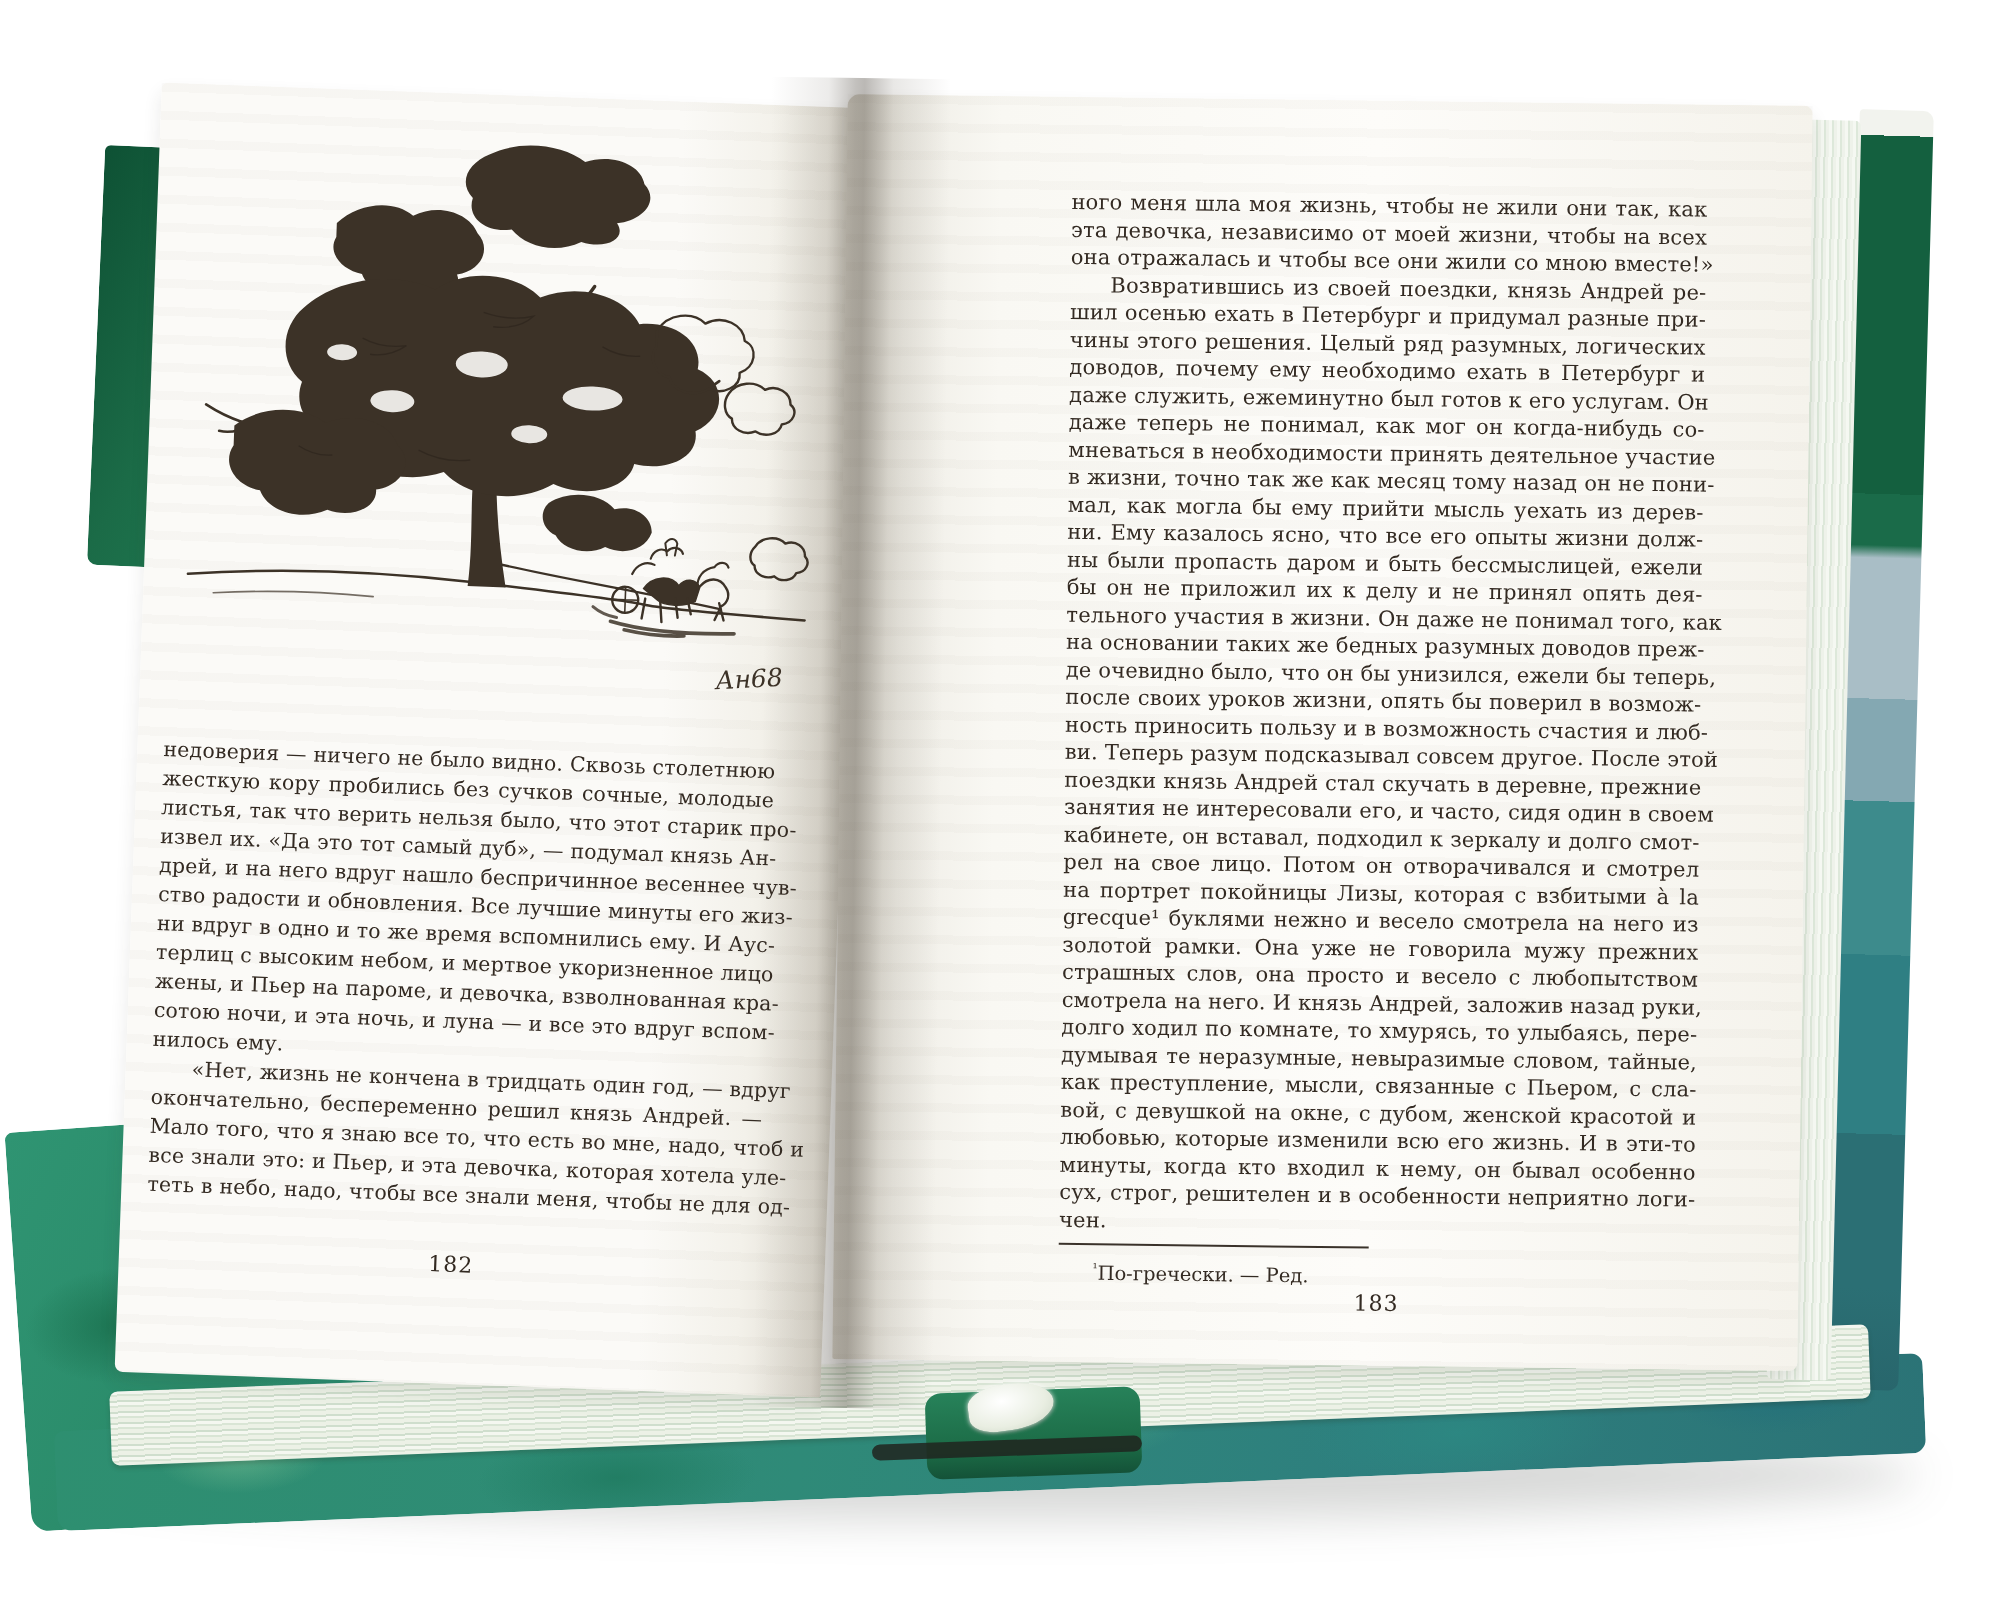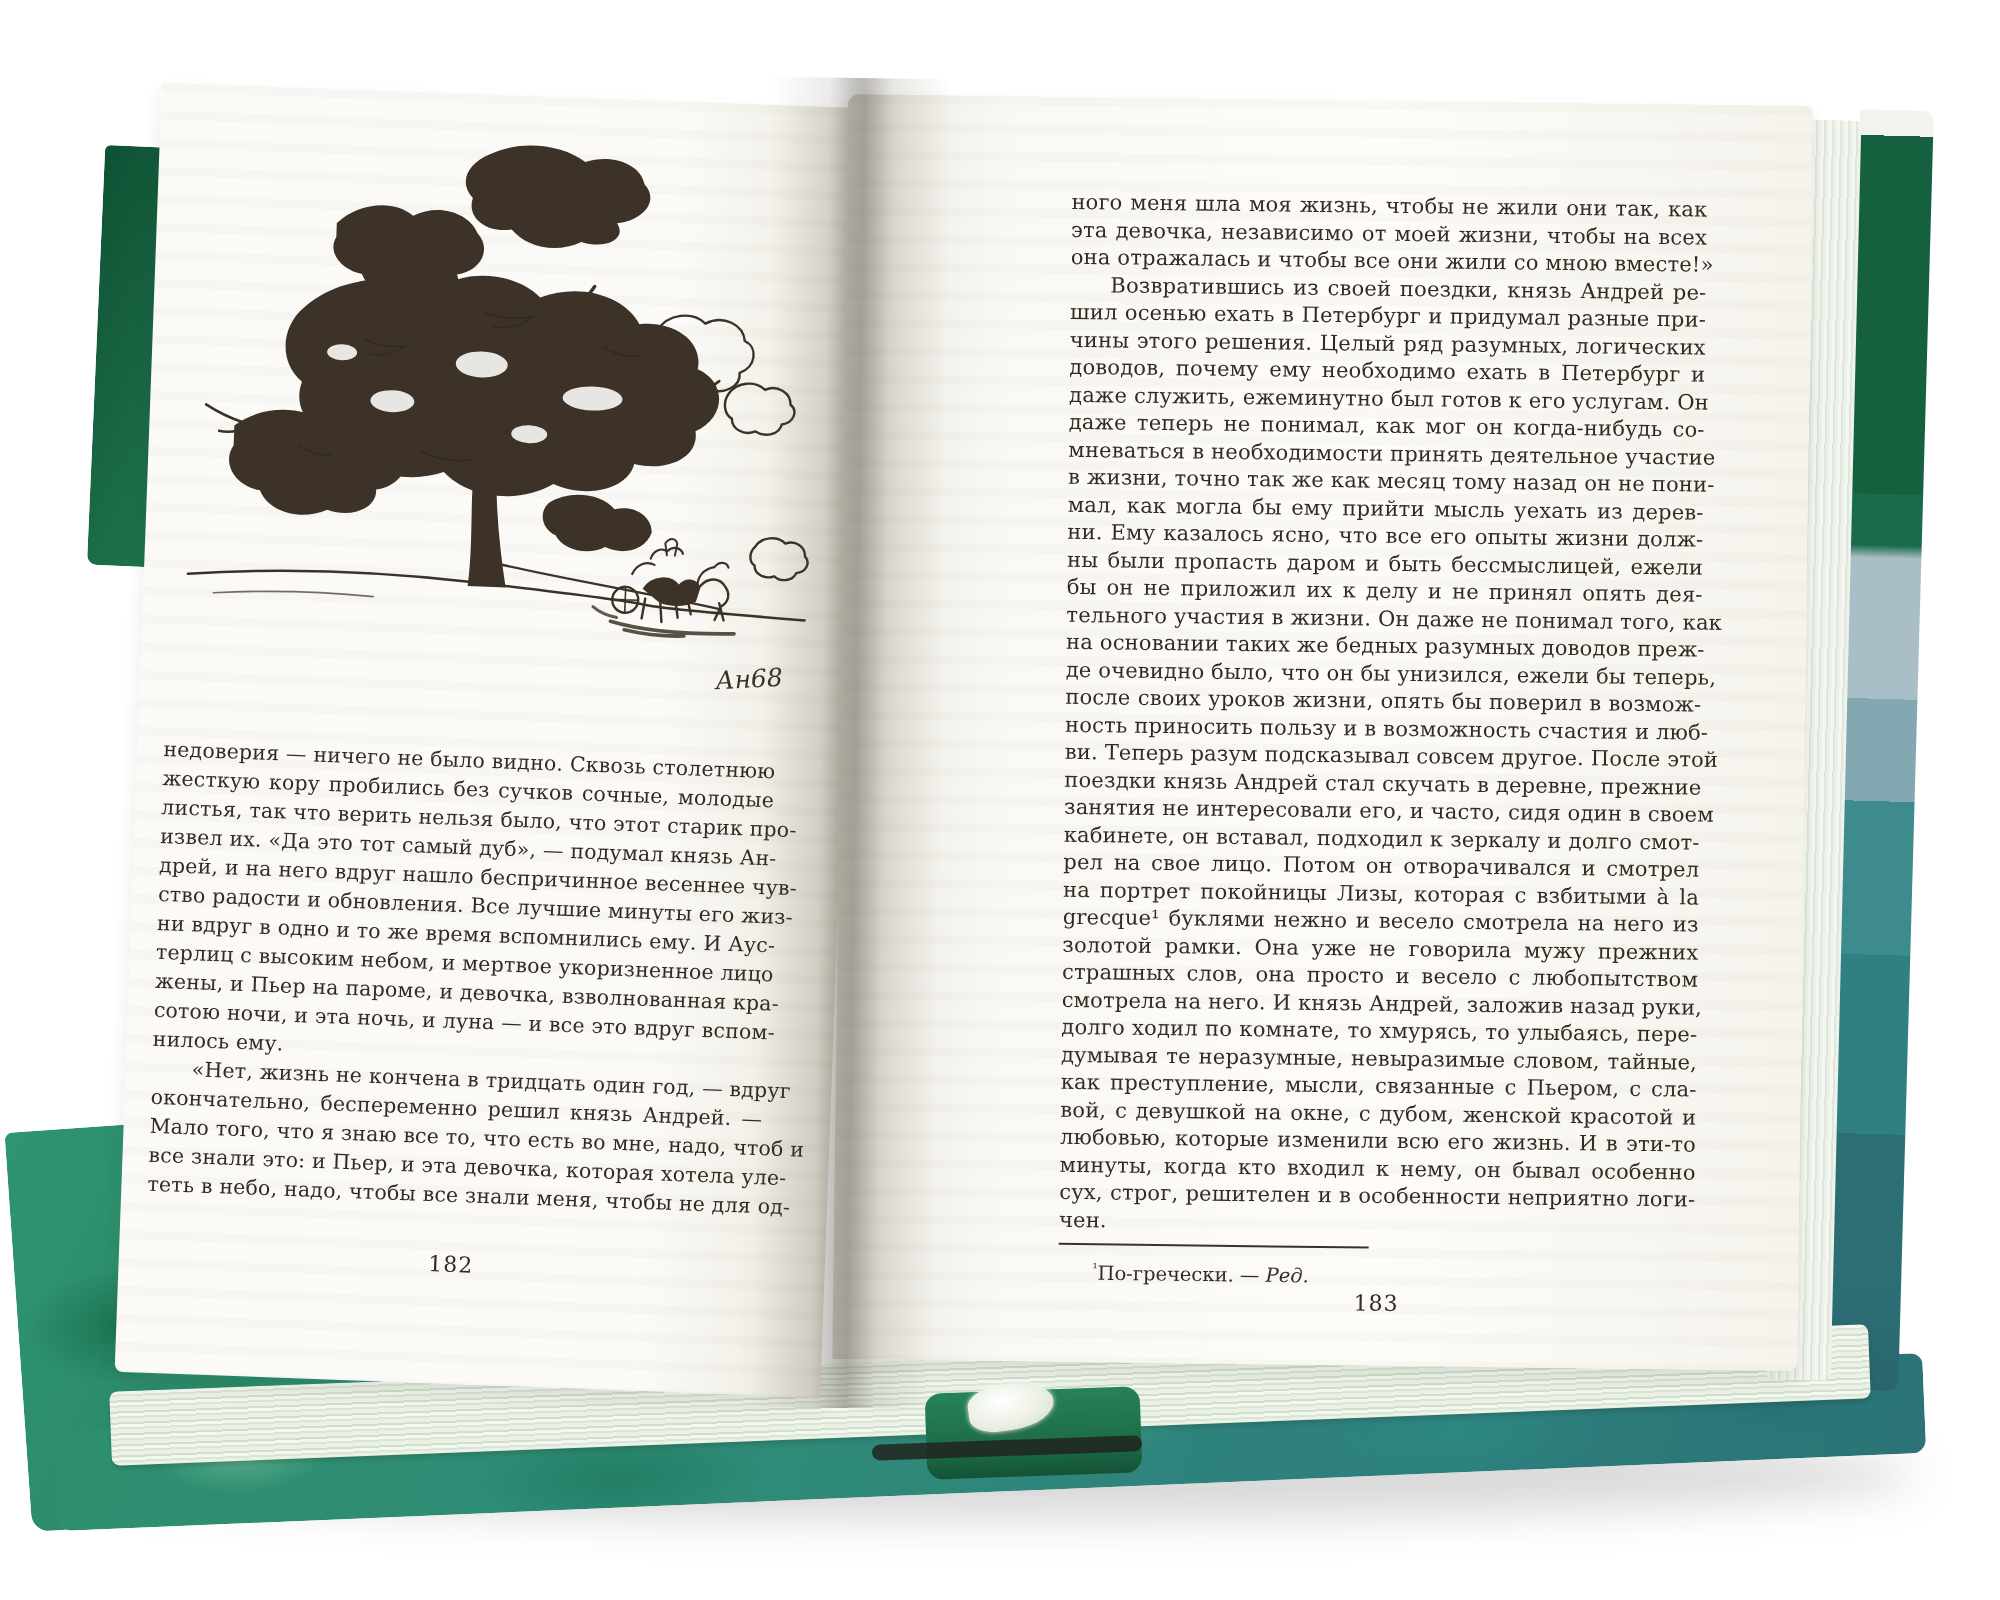--- a/index.html
+++ b/index.html
@@ -78,21 +78,21 @@
   .rp-text{position:absolute;left:225px;top:92px;width:636px;font-size:21px;line-height:27.5px;}
   .ln{white-space:nowrap;text-align:justify;text-align-last:justify;letter-spacing:.2px;}
   .ln.indent{text-indent:40px;}
   .ln.flush{text-align-last:left;}
   .page-num{position:absolute;text-align:center;font-size:22px;letter-spacing:1px;}
   .lp-num{left:26px;top:1158px;width:612px;}
   .rp-num{left:225px;top:1190px;width:636px;}
   .footnote-rule{position:absolute;left:225px;top:1146px;width:310px;border-top:2px solid #3a322a;}
   .footnote{position:absolute;left:225px;top:1158px;width:636px;font-size:19.5px;line-height:26px;}
   .footnote .fn-indent{display:inline-block;width:34px;}
-  .footnote .fn-ref{font-style:italic;}
+  .footnote .fn-ref{}
   sup.fnm{font-size:.65em;vertical-align:super;}
   
   .gutter{position:absolute;left:762px;top:78px;width:180px;height:1330px;z-index:5;pointer-events:none;
     transform:rotate(0.8deg);
     background:linear-gradient(to right, rgba(70,62,48,0) 0,
       rgba(70,62,48,.10) 32%, rgba(55,48,38,.30) 47%, rgba(55,48,38,.34) 52%,
       rgba(70,62,48,.12) 68%, rgba(70,62,48,0) 100%);}
   
   .illus{position:absolute;left:30px;top:38px;width:640px;height:566px;}
 </style>

